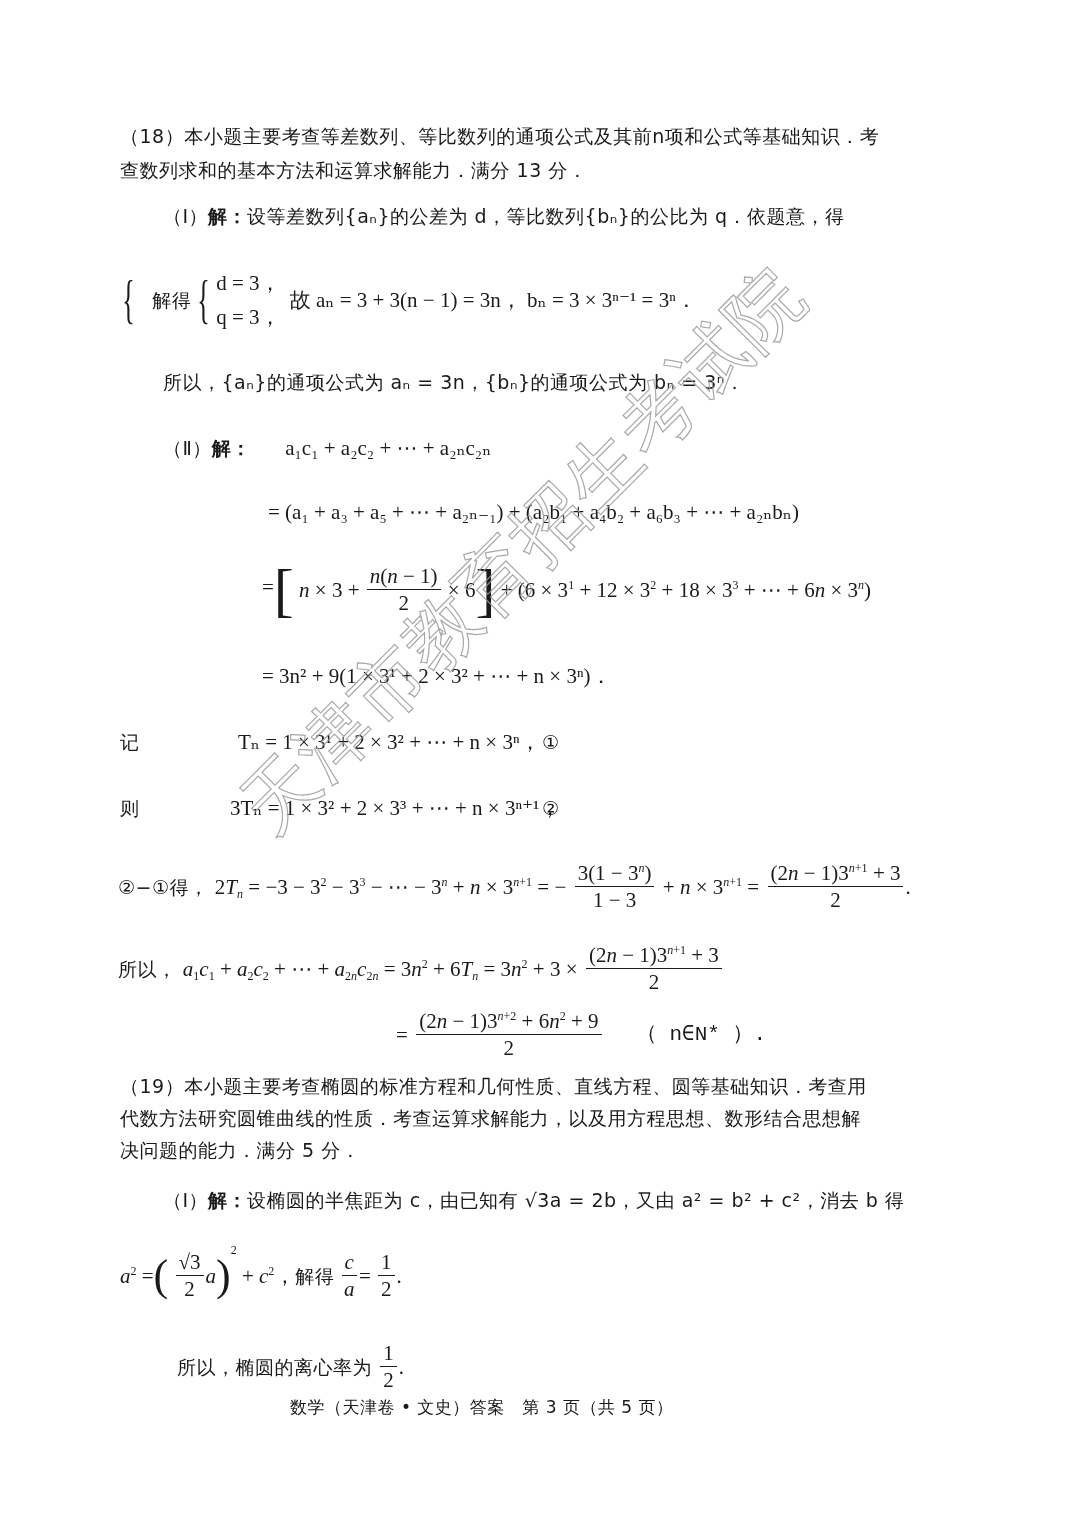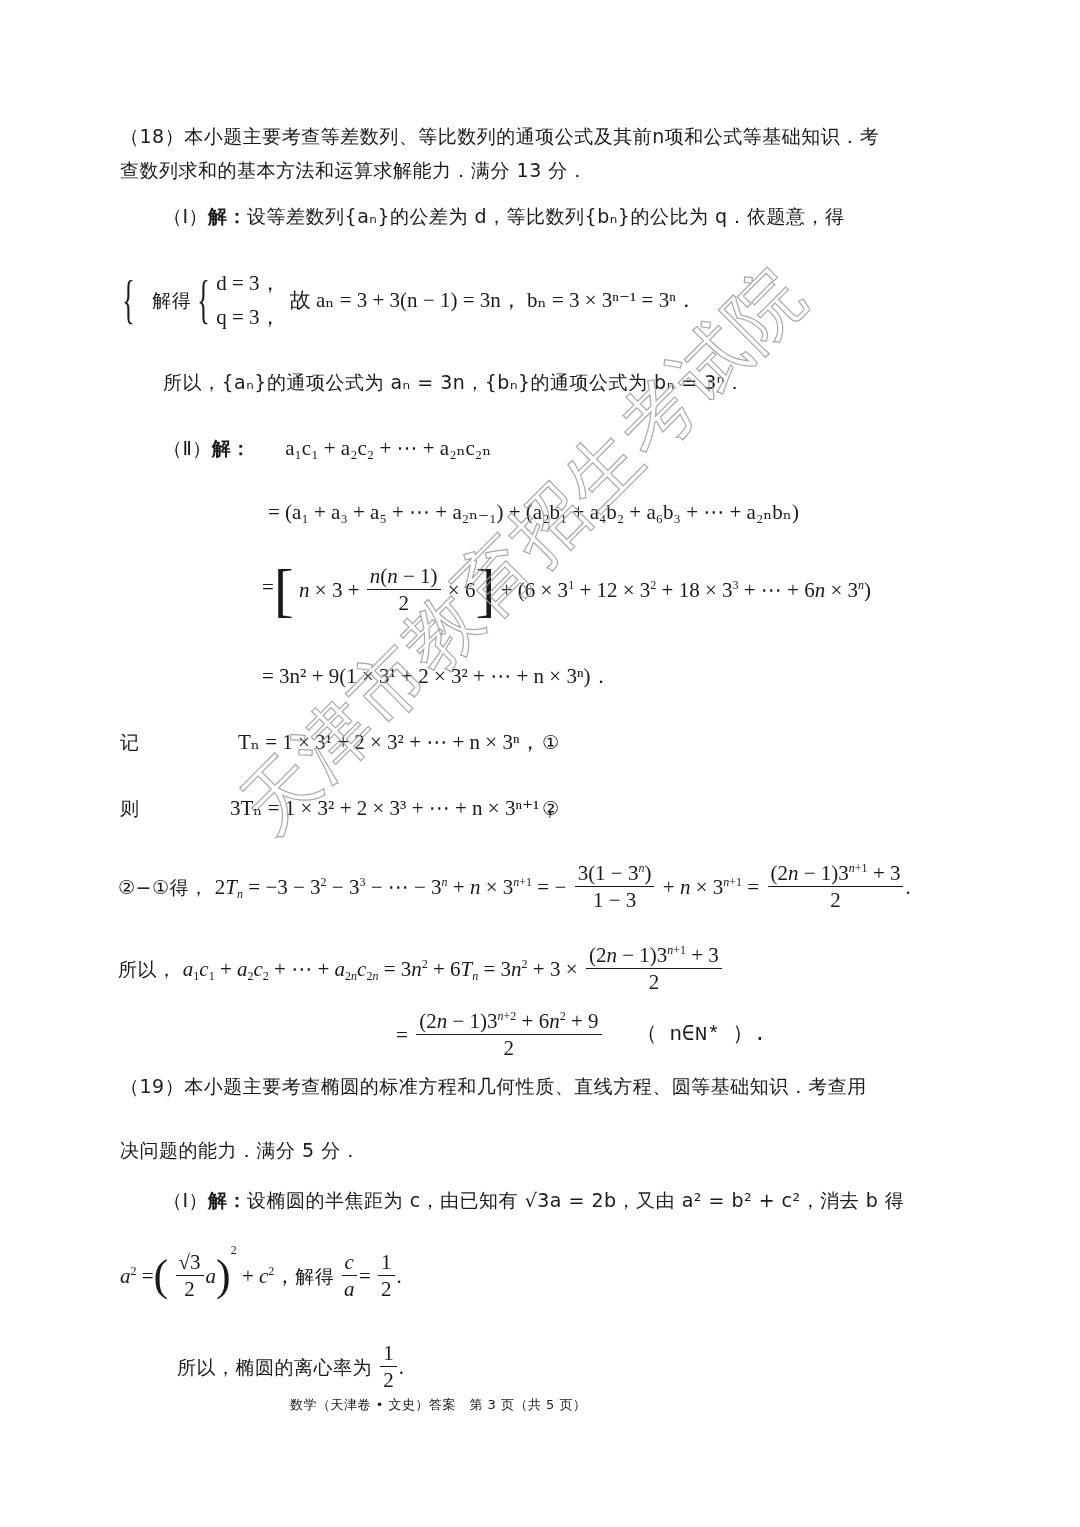--- a/index.html
+++ b/index.html
@@ -16,21 +16,21 @@
   .brace-sym { font-size: 52px; font-weight: 200; line-height: 52px; display: inline-block; transform: scaleX(0.5); vertical-align: middle; }
   .sys { display: inline-block; vertical-align: middle; line-height: 34px; }
   .frac { display: inline-block; vertical-align: middle; text-align: center; margin: 0 2px; }
   .frac .num { display: block; border-bottom: 1.5px solid #1a1a1a; padding: 0 3px; line-height: 26px; }
   .frac .den { display: block; line-height: 26px; }
   .big { font-size: 44px; vertical-align: middle; font-weight: 200; }
   .bigsq { font-size: 60px; vertical-align: middle; font-weight: 200; }
   .watermark { position: absolute; left: 255px; top: 770px; transform-origin: left center;
                transform: rotate(-45deg); font-family: "DejaVu Serif", serif; font-size: 74px;
                color: transparent; -webkit-text-stroke: 1.2px #9a9a9a; letter-spacing: 2px; white-space: nowrap; opacity: 0.85; }
-  .footer { position: absolute; left: 290px; top: 1396px; font-size: 13px; }
+  .footer { position: absolute; left: 290px; top: 1396px; font-size: 17px; }
 </style>
 </head>
 <body>
 
 <div class="page">
 
   <div class="line cn" style="left:120px; top:124px;">（18）本小题主要考查等差数列、等比数列的通项公式及其前n项和公式等基础知识．考</div>
   <div class="line cn" style="left:120px; top:158px;">查数列求和的基本方法和运算求解能力．满分 13 分．</div>
 
   <div class="line cn" style="left:163px; top:204px;">
@@ -88,20 +88,21 @@
     <span class="frac math"><span class="num">(2<i>n</i> − 1)3<sup><i>n</i>+1</sup> + 3</span><span class="den">2</span></span>
   </div>
 
   <div class="line" style="left:396px; top:1008px; height:60px;">
     <span class="math" style="vertical-align:middle">=</span>
     <span class="frac math"><span class="num">(2<i>n</i> − 1)3<sup><i>n</i>+2</sup> + 6<i>n</i><sup>2</sup> + 9</span><span class="den">2</span></span>
     <span class="math" style="vertical-align:middle; margin-left:26px;font-family:Liberation Mono, monospace;">（ n∈N* ）.</span>
   </div>
 
   <div class="line cn" style="left:120px; top:1074px;">（19）本小题主要考查椭圆的标准方程和几何性质、直线方程、圆等基础知识．考查用</div>
+  <div class="line cn" style="left:120px; top:1106px;">代数方法研究圆锥曲线的性质．考查运算求解能力，以及用方程思想、数形结合思想解</div>
   <div class="line cn" style="left:120px; top:1138px;">决问题的能力．满分 5 分．</div>
 
   <div class="line cn" style="left:163px; top:1188px;">
     <span>（Ⅰ）</span><b class="jie">解：</b><span>设椭圆的半焦距为 c，由已知有 √3a = 2b，又由 a² = b² + c²，消去 b 得</span>
   </div>
 
   <div class="line math" style="left:120px; top:1249px; height:66px;">
     <span style="vertical-align:middle"><i>a</i><sup>2</sup> =</span><span class="big">(</span>
     <span class="frac"><span class="num">√3</span><span class="den">2</span></span><span style="vertical-align:middle"><i>a</i></span><span class="big">)</span><sup style="vertical-align:26px">2</sup>
     <span style="vertical-align:middle">+ <i>c</i><sup>2</sup>，</span><span class="cn" style="vertical-align:middle">解得</span>

